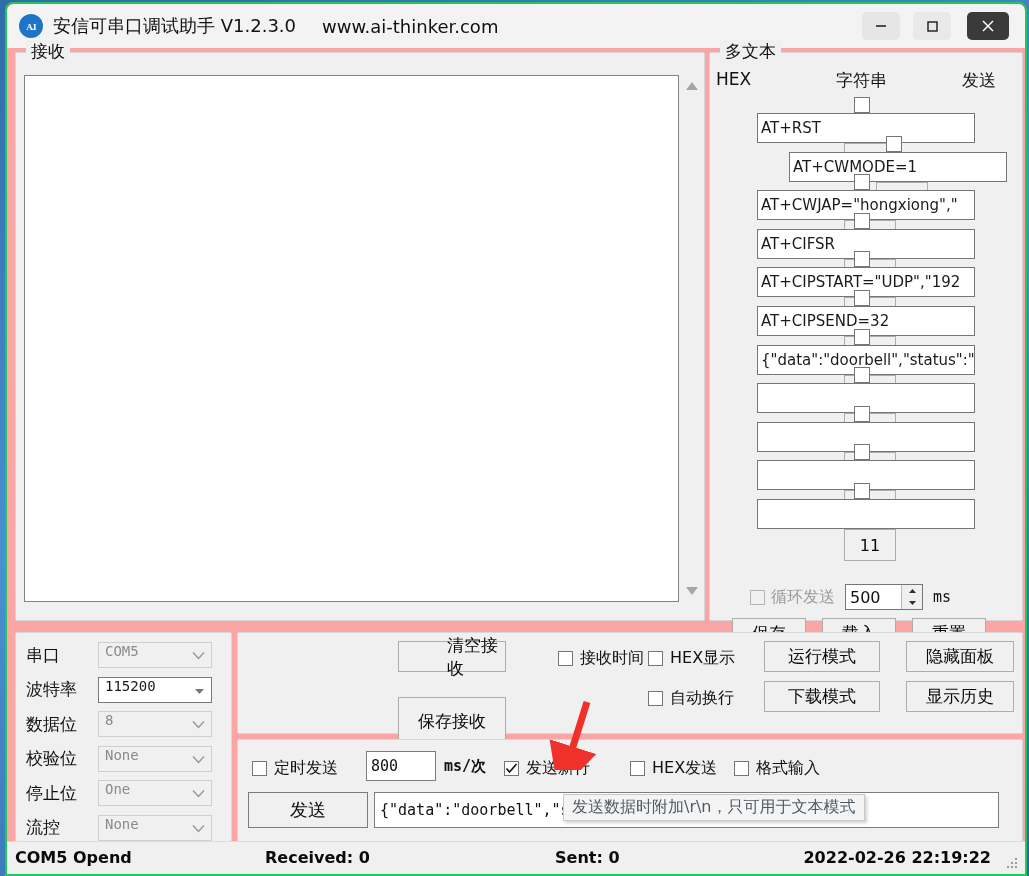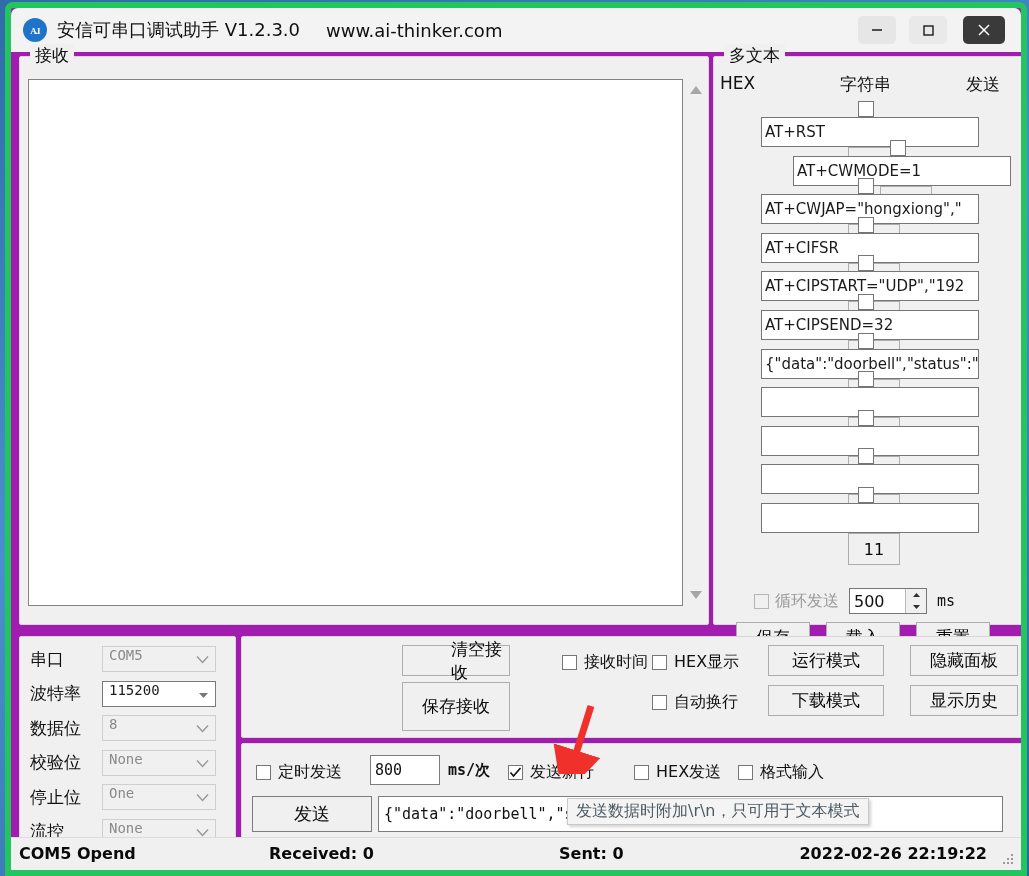--- a/index.html
+++ b/index.html
@@ -10,22 +10,22 @@
     -webkit-font-smoothing:antialiased;
   }
   
   #desktop{
     position:absolute;inset:0;
     background:linear-gradient(160deg,#2f6ca8 0%,#4a8fd0 45%,#2d669f 100%);
   }
   
   #window{
     position:absolute;left:5px;top:2px;width:1022px;height:874px;
-    background:#a21caf;
-    border:6px solid #22c55e;
+    background:#fca5a5;
+    border:2px solid #22c55e;
     border-top-left-radius:8px;border-top-right-radius:8px;
     box-sizing:border-box;
     overflow:hidden;
   }
   
   #titlebar{
     position:relative;height:44px;background:#f3f3f3;
     border-top-left-radius:7px;border-top-right-radius:7px;
     display:flex;align-items:center;
   }
@@ -438,21 +438,21 @@
                 <polyline points="1,1.5 6.5,7.5 12,1.5" fill="none" stroke="#9a9a9a" stroke-width="1.5"></polyline>
               </svg></span>
           </div>
         </div>
       </div>
   </div>
 
   <div id="ctrl-group">
 
     <div class="cbtn" style="left:160px;top:8px;width:108px;height:31px;padding-left:48px;">清空接收</div>
-    <div class="cbtn" style="left:160px;top:45px;width:108px;height:49px;">保存接收</div>
+    <div class="cbtn" style="left:160px;top:64px;width:108px;height:49px;">保存接收</div>
 
     <div class="ccheck-wrap" style="left:300px;top:15px;padding-left:20px;">
       <div class="ccheck"></div>
       <div class="ccheck-label">接收时间</div>
     </div>
     <div class="ccheck-wrap" style="left:410px;top:15px;">
       <div class="ccheck"></div>
       <div class="ccheck-label mono">HEX显示</div>
     </div>
     <div class="ccheck-wrap" style="left:410px;top:55px;">

